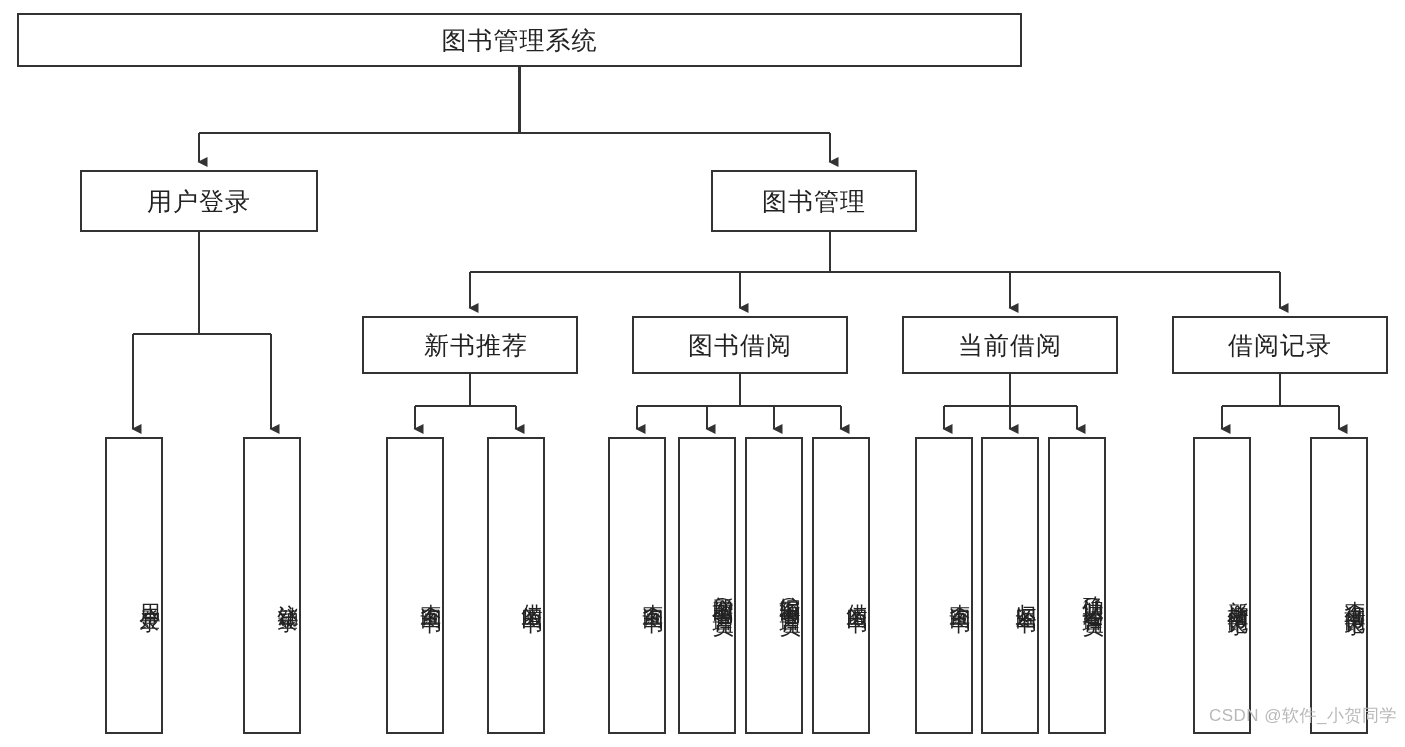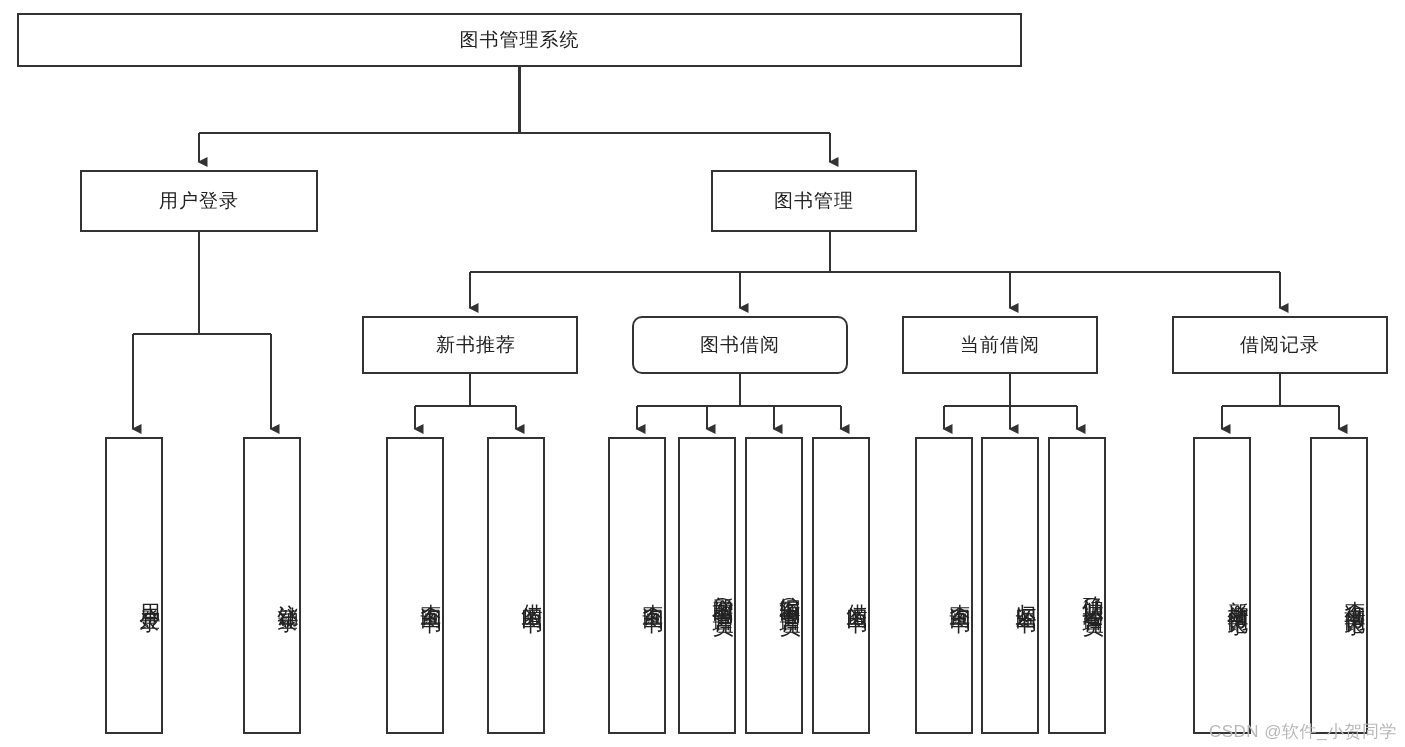--- a/index.html
+++ b/index.html
@@ -30,37 +30,37 @@
     box-sizing: border-box;
     border: 2px solid #333333;
     background: #ffffff;
     display: flex;
     align-items: center;
     justify-content: center;
     color: #222222;
     letter-spacing: 1px;
   }
   .node.horiz {
-    font-size: 19px;
+    font-size: 25px;
     text-align: center;
   }
   .node.vert {
     font-size: 21px;
     writing-mode: vertical-rl;
     text-orientation: upright;
     align-items: flex-start;
     justify-content: center;
     padding-top: 14px;
     letter-spacing: 3px;
     line-height: 1;
   }
   .watermark {
     position: absolute;
     right: 8px;
-    bottom: 4px;
+    bottom: 20px;
     font-size: 17px;
     color: #b8b8b8;
     letter-spacing: 0.5px;
     white-space: nowrap;
   }
 </style>
 </head>
 <body>
 
 <div id="canvas">
@@ -125,24 +125,24 @@
   <div class="node horiz" style="left: 80px; top: 170px; width: 238px; height: 62px;">
     <span>用户登录</span>
   </div>
   <div class="node horiz" style="left: 711px; top: 170px; width: 206px; height: 62px;">
     <span>图书管理</span>
   </div>
 
   <div class="node horiz" style="left: 362px; top: 316px; width: 216px; height: 58px; padding-left: 12px;">
     <span>新书推荐</span>
   </div>
-  <div class="node horiz" style="left: 632px; top: 316px; width: 216px; height: 58px; border-radius: 10px;">
+  <div class="node horiz" style="left: 632px; top: 316px; width: 216px; height: 58px;">
     <span>图书借阅</span>
   </div>
-  <div class="node horiz" style="left: 902px; top: 316px; width: 196px; height: 58px;">
+  <div class="node horiz" style="left: 902px; top: 316px; width: 216px; height: 58px;">
     <span>当前借阅</span>
   </div>
   <div class="node horiz" style="left: 1172px; top: 316px; width: 216px; height: 58px;">
     <span>借阅记录</span>
   </div>
 
   <div class="node vert" style="left: 105px; top: 437px; width: 58px; height: 297px;">
     <span>用户登录</span>
   </div>
   <div class="node vert" style="left: 243px; top: 437px; width: 58px; height: 297px;">

